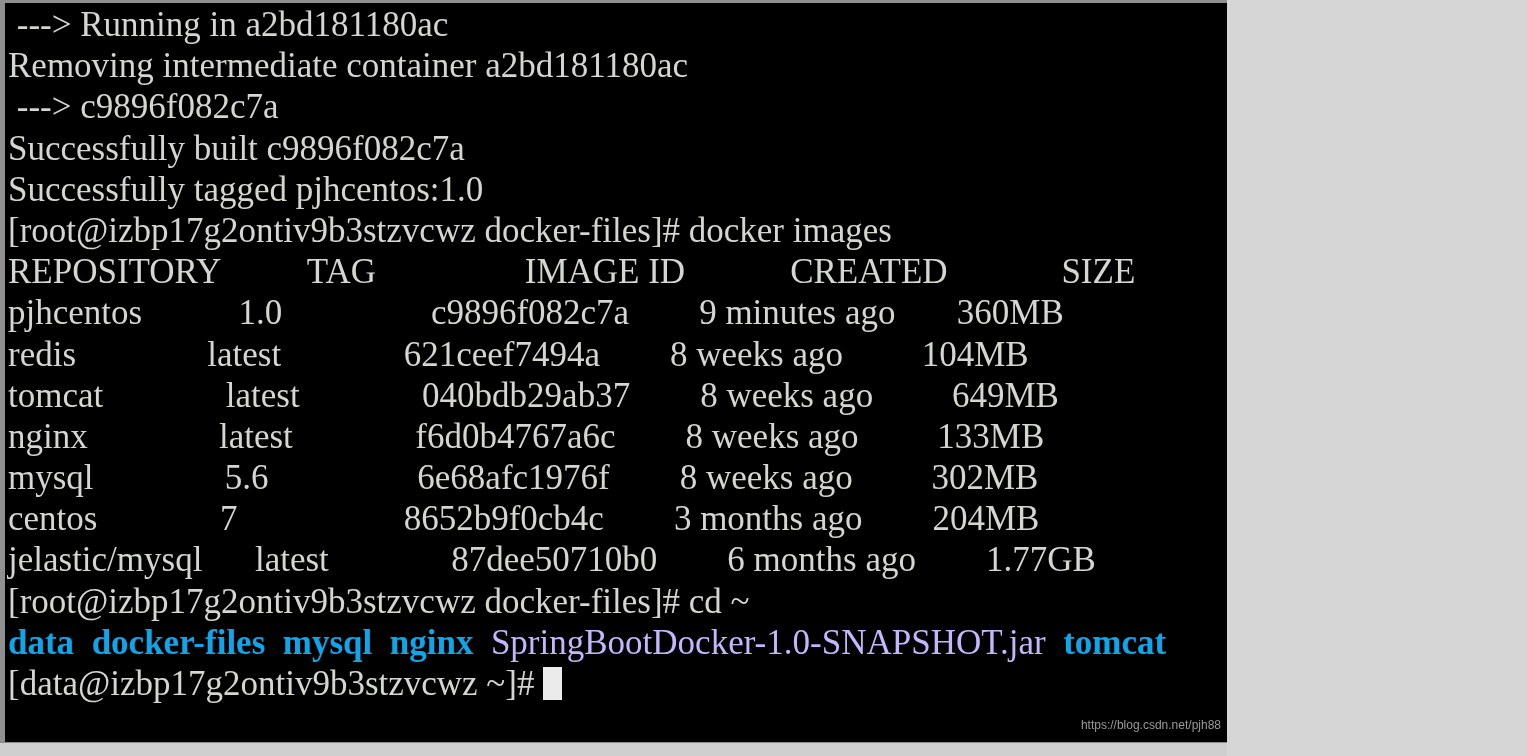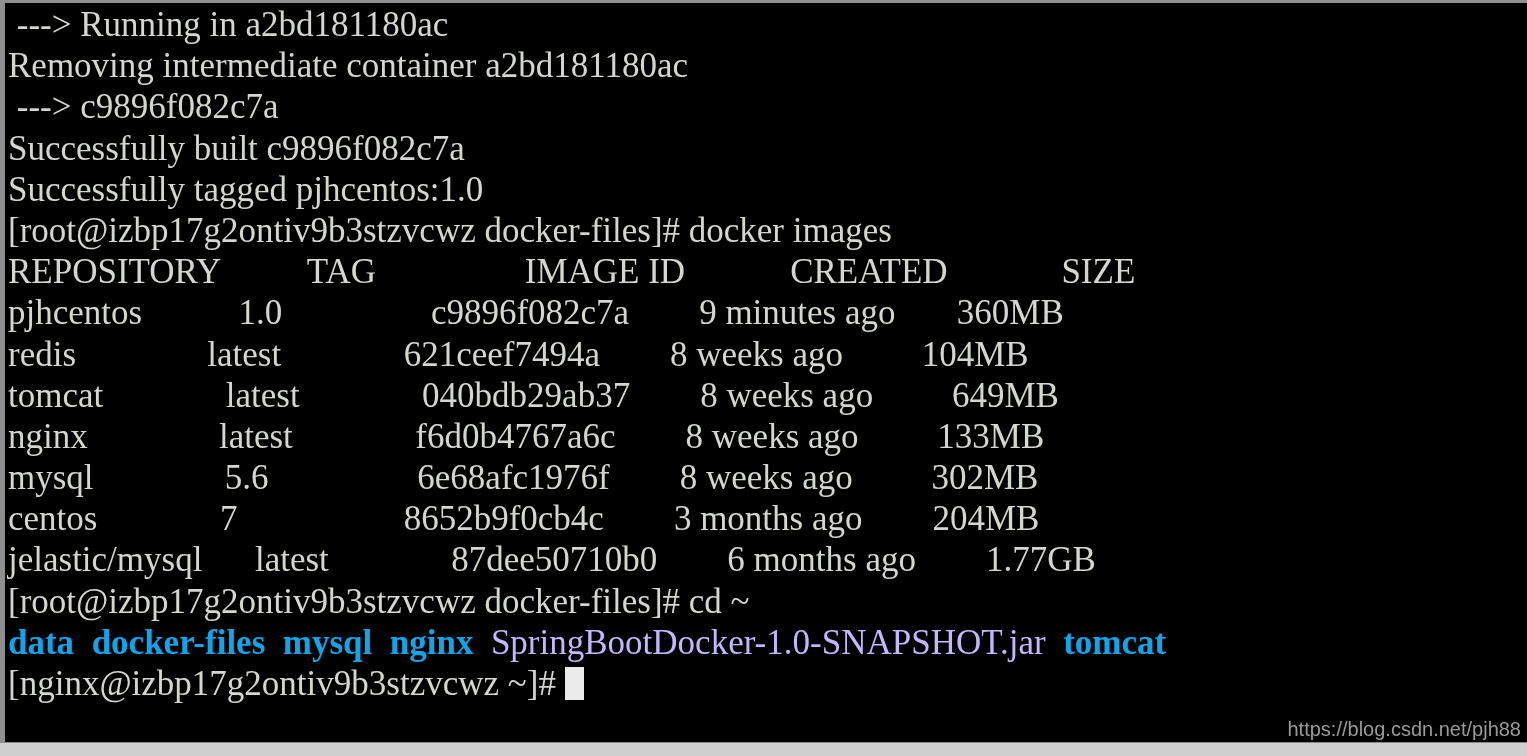--- a/index.html
+++ b/index.html
@@ -2,21 +2,21 @@
 <html><head>
 <meta charset="utf-8">
 <style>
   html, body {
     margin: 0;
     padding: 0;
     background: #d6d6d6;
   }
   #screen {
     position: relative;
-    width: 1527px;
+    width: 1227px;
     height: 756px;
     background: #c8c8c8;
     overflow: hidden;
     font-family: "Liberation Serif", "DejaVu Serif", serif;
   }
   #terminal {
     position: absolute;
     left: 0;
     top: 0;
     width: 1527px;
@@ -61,21 +61,21 @@
     width: 19px;
     height: 33px;
     background: #ebebeb;
     vertical-align: -5px;
   }
   #watermark {
     position: absolute;
     right: 6px;
     top: 718px;
     font-family: "Liberation Sans", "DejaVu Sans", sans-serif;
-    font-size: 20px;
+    font-size: 12px;
     color: #9a9a9a;
     white-space: pre;
   }
 </style>
 </head>
 <body>
 
 <div id="screen">
 
   <div id="terminal">
@@ -107,21 +107,21 @@
 
       <div class="line"><span class="seg c-white">centos              7                   8652b9f0cb4c        3 months ago        204MB</span></div>
 
       <div class="line"><span class="seg c-white">jelastic/mysql      latest              87dee50710b0        6 months ago        1.77GB</span></div>
 
       <div class="line"><span class="seg c-white">[root@izbp17g2ontiv9b3stzvcwz docker-files]# cd ~</span></div>
 
 
       <div class="line"><span class="seg c-blue">data</span><span class="seg c-white">  </span><span class="seg c-blue">docker-files</span><span class="seg c-white">  </span><span class="seg c-blue">mysql</span><span class="seg c-white">  </span><span class="seg c-blue">nginx</span><span class="seg c-white">  </span><span class="seg c-red">SpringBootDocker-1.0-SNAPSHOT.jar</span><span class="seg c-white">  </span><span class="seg c-blue">tomcat</span></div>
 
-      <div class="line"><span class="seg c-white">[nginx@izbp17g2ontiv9b3stzvcwz ~]# </span><span class="cursor"></span></div>
+      <div class="line"><span class="seg c-white">[data@izbp17g2ontiv9b3stzvcwz ~]# </span><span class="cursor"></span></div>
 
     </div>
   </div>
 
   <div id="bottom-strip"></div>
 
   <div id="watermark">https://blog.csdn.net/pjh88</div>
 
 </div>
 

